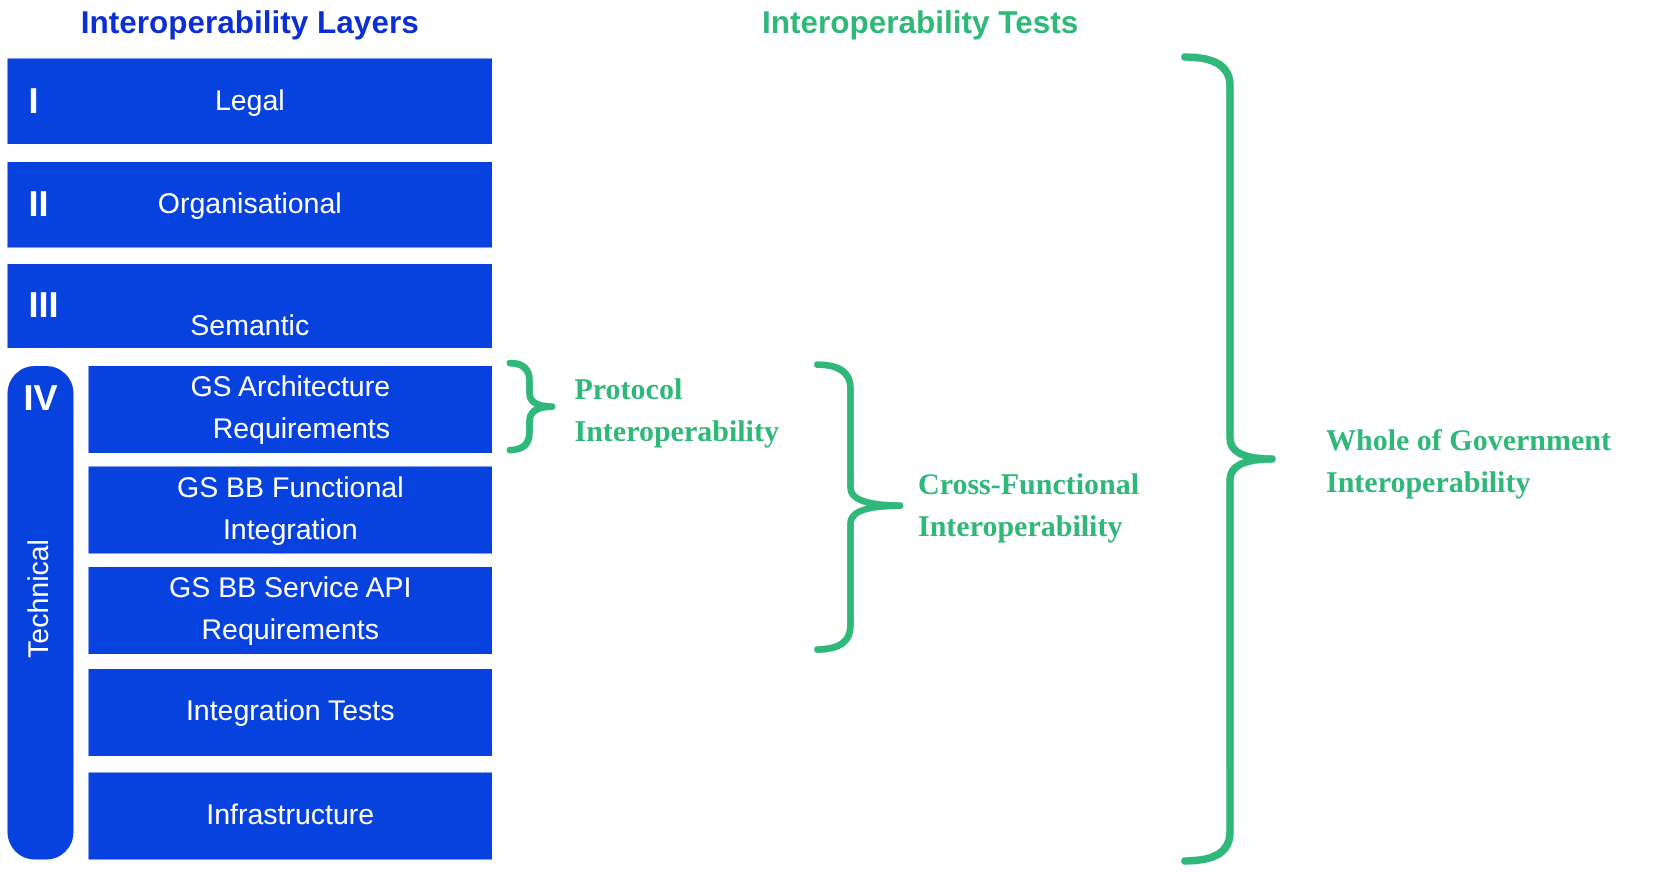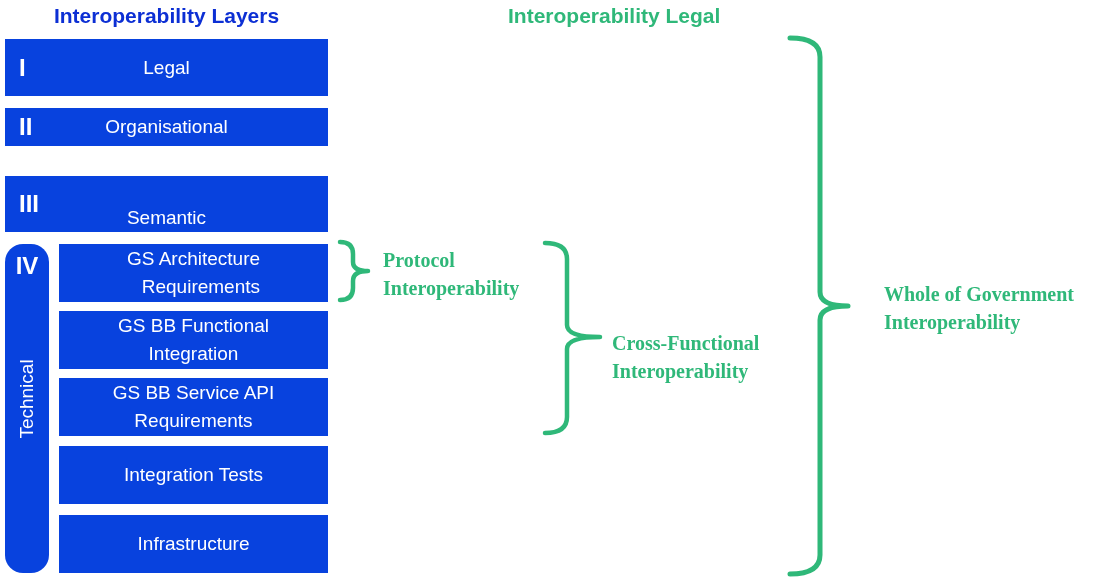--- a/index.html
+++ b/index.html
@@ -42,21 +42,21 @@
     display: flex;
     align-items: center;
     justify-content: center;
     text-align: center;
     font-size: 19px;
     line-height: 28px;
     white-space: pre-line;
   }
   .layer-row { left: 5px; width: 323px; height: 56px; }
   .row-1 { top: 39px;  height: 57px; }
-  .row-2 { top: 108px; height: 38px; }
+  .row-2 { top: 108px; height: 57px; }
   .row-3 { top: 176px; height: 56px; align-items: flex-end; }
   .numeral {
     position: absolute;
     left: 14px;
     top: 50%;
     transform: translateY(-50%);
     font-weight: bold;
     font-size: 24px;
   }
   .iv-bar {
@@ -103,31 +103,31 @@
   .state-label {
     position: absolute;
     color: var(--green);
     font-weight: bold;
     font-size: 20px;
     line-height: 28px;
     white-space: pre-line;
     font-family: Liberation Serif, serif;
   }
   .label-protocol { left: 383px; top: 246px; }
-  .label-crossfn  { left: 612px; top: 309px; margin-top: 20px; }
+  .label-crossfn  { left: 612px; top: 309px; }
   .label-wholegov { left: 884px; top: 280px; }
 </style>
 </head>
 <body>
 
 <div class="canvas">
 
   <div class="heading heading-left">Interoperability Layers</div>
 
-  <div class="heading heading-right">Interoperability Legal</div>
+  <div class="heading heading-right">Interoperability Tests</div>
 
   <div class="bluebox layer-row row-1">
     <span class="numeral">I</span>
     <span>Legal</span>
   </div>
 
   <div class="bluebox layer-row row-2">
     <span class="numeral">II</span>
     <span>Organisational</span>
   </div>

